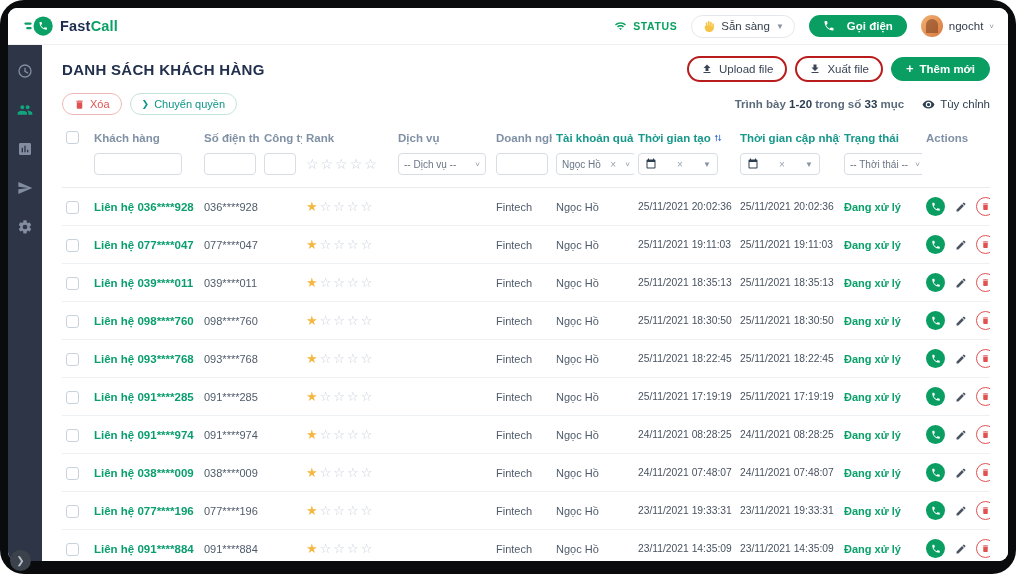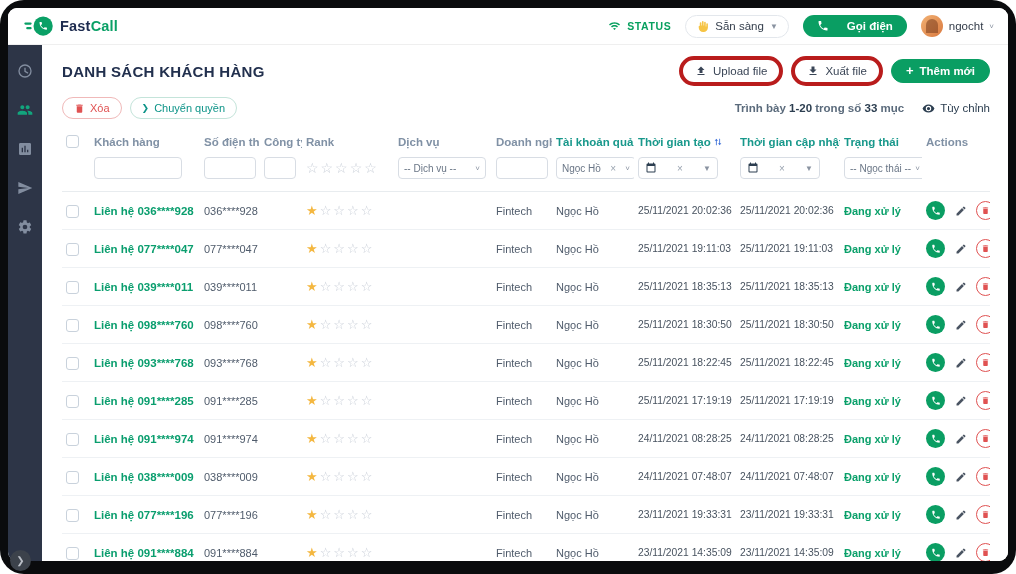--- a/index.html
+++ b/index.html
@@ -14,40 +14,40 @@
   .logo-text { font-size:14.5px; font-weight:bold; color:#1d2b4f; letter-spacing:.2px; }
   .logo-text .call { color:#0aa066; }
   .topbar-right { display:flex; align-items:center; gap:14px; }
   .net-status { display:flex; align-items:center; gap:5px; }
   .net-status svg { width:15px; height:12px; fill:#08a05f; }
   .net-status span { font-size:10.5px; font-weight:bold; color:#08a05f; letter-spacing:.6px; }
   .ready-pill { display:flex; align-items:center; gap:6px; border:1px solid #e3e7ec; border-radius:15px; padding:4px 10px; background:#fff; cursor:pointer; }
   .ready-pill svg { width:13px; height:13px; fill:#f6c445; }
   .ready-pill .lbl { font-size:11.5px; color:#36404e; }
   .caret { font-size:8px; color:#8a93a1; }
-  .call-btn { display:flex; align-items:center; gap:18px; background:#0a9e63; color:#fff; border:none; border-radius:15px; padding:5px 14px; font-size:11.5px; font-weight:bold; cursor:pointer; font-family:inherit; }
+  .call-btn { display:flex; align-items:center; gap:12px; background:#0a9e63; color:#fff; border:none; border-radius:15px; padding:5px 14px; font-size:11.5px; font-weight:bold; cursor:pointer; font-family:inherit; }
   .call-btn svg { width:12px; height:12px; fill:#fff; }
   .user-chip { display:flex; align-items:center; gap:6px; cursor:pointer; }
   .avatar { width:22px; height:22px; border-radius:50%; background:linear-gradient(135deg,#f2b173,#d9793f); position:relative; overflow:hidden; }
   .avatar::after { content:""; position:absolute; left:5px; top:4px; width:12px; height:14px; border-radius:6px 6px 0 0; background:rgba(120,60,30,.55); }
   .user-chip .uname { font-size:11.5px; color:#333c49; }
 
   
   .body-wrap { flex:1; display:flex; min-height:0; }
   .sidebar { width:34px; flex:0 0 34px; background:#2d3547; display:flex; flex-direction:column; align-items:center; padding-top:18px; gap:23px; }
   .side-ic { width:16px; height:16px; cursor:pointer; }
   .side-ic svg { width:16px; height:16px; fill:#828d9f; display:block; }
   .side-ic.active svg { fill:#12a57d; }
 
   .main { flex:1; background:#fff; padding:11px 18px 0 20px; overflow:hidden; }
 
   .page-head { display:flex; align-items:center; justify-content:space-between; }
   .page-title { font-size:15px; font-weight:800; color:#22304e; letter-spacing:.3px; }
   .head-btns { display:flex; align-items:center; gap:8px; }
-  .btn-outline { display:flex; align-items:center; gap:6px; background:#fff; border:4px solid #b91c1c; border-radius:15px; padding:5px 12px; font-size:11.5px; color:#3a4556; cursor:pointer; font-family:inherit; }
+  .btn-outline { display:flex; align-items:center; gap:6px; background:#fff; border:2px solid #b91c1c; border-radius:15px; padding:5px 12px; font-size:11.5px; color:#3a4556; cursor:pointer; font-family:inherit; }
   .btn-outline svg { width:12px; height:12px; fill:#3a4556; }
   .btn-green { display:flex; align-items:center; gap:6px; background:#0a9e63; border:1px solid #0a9e63; border-radius:15px; padding:5px 14px; font-size:11.5px; color:#fff; font-weight:bold; cursor:pointer; font-family:inherit; }
   .btn-green .plus { font-size:13px; font-weight:bold; line-height:10px; }
 
   .toolbar-row { display:flex; align-items:center; justify-content:space-between; margin-top:11px; }
   .toolbar-left { display:flex; align-items:center; gap:8px; }
   .btn-danger { display:flex; align-items:center; gap:5px; background:#fff; border:1px solid #f0b9b9; border-radius:14px; padding:4px 11px; font-size:11px; color:#e05252; cursor:pointer; font-family:Liberation Sans, sans-serif; }
   .btn-danger svg { width:11px; height:11px; fill:#e05252; }
   .btn-teal { display:flex; align-items:center; gap:5px; background:#fff; border:1px solid #c4e4da; border-radius:14px; padding:4px 11px; font-size:11px; color:#0d9488; cursor:pointer; font-family:inherit; }
   .btn-teal .gt { font-size:9px; font-weight:bold; }
@@ -288,21 +288,21 @@
                   <div class="date-box">
                     <svg viewBox="0 0 24 24">
                       <path d="M19 3h-1V1h-2v2H8V1H6v2H5a2 2 0 00-2 2v14a2 2 0 002 2h14a2 2 0 002-2V5a2 2 0 00-2-2zm0 16H5V8h14v11z"></path>
                     </svg>
                     <span class="clear-x">×</span>
                     <span class="caret">▼</span>
                   </div>
                 </td>
               <td>
                   <div class="select-box" style="width:82px">
-                    <span class="val">-- Ngọc thái --</span>
+                    <span class="val">-- Thời thái --</span>
                     <span class="caret">˅</span>
                   </div>
                 </td>
               <td></td>
             </tr>
           </thead>
           <tbody>
               <tr class="data-row">
     <td><input type="checkbox" style=""></td>
     <td><a class="cust-link">Liên hệ 036****928</a></td>

